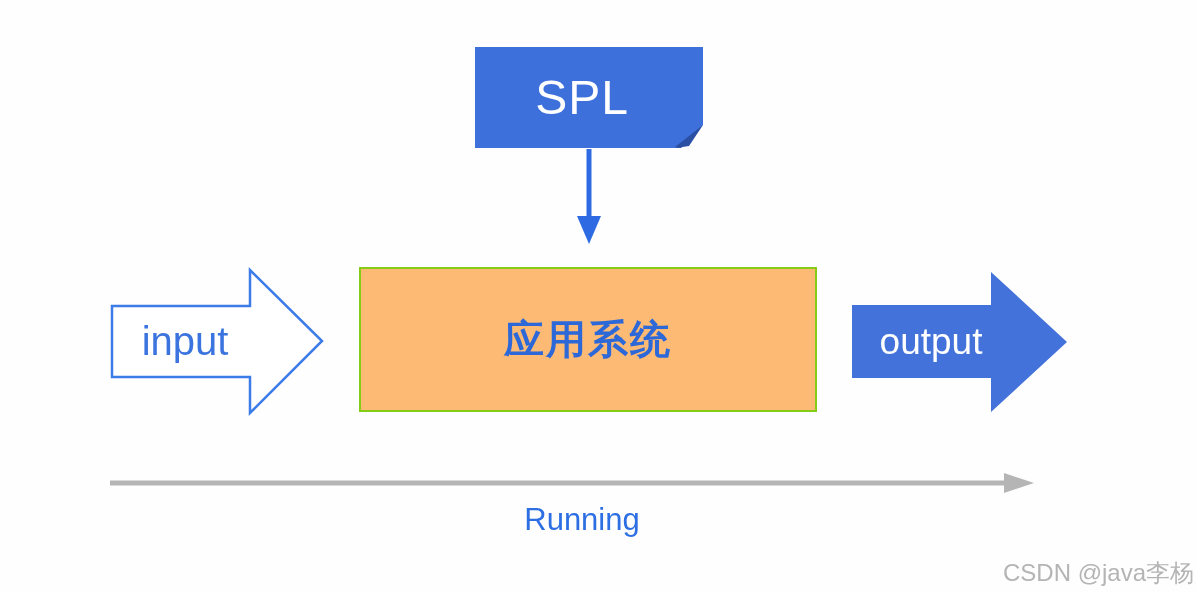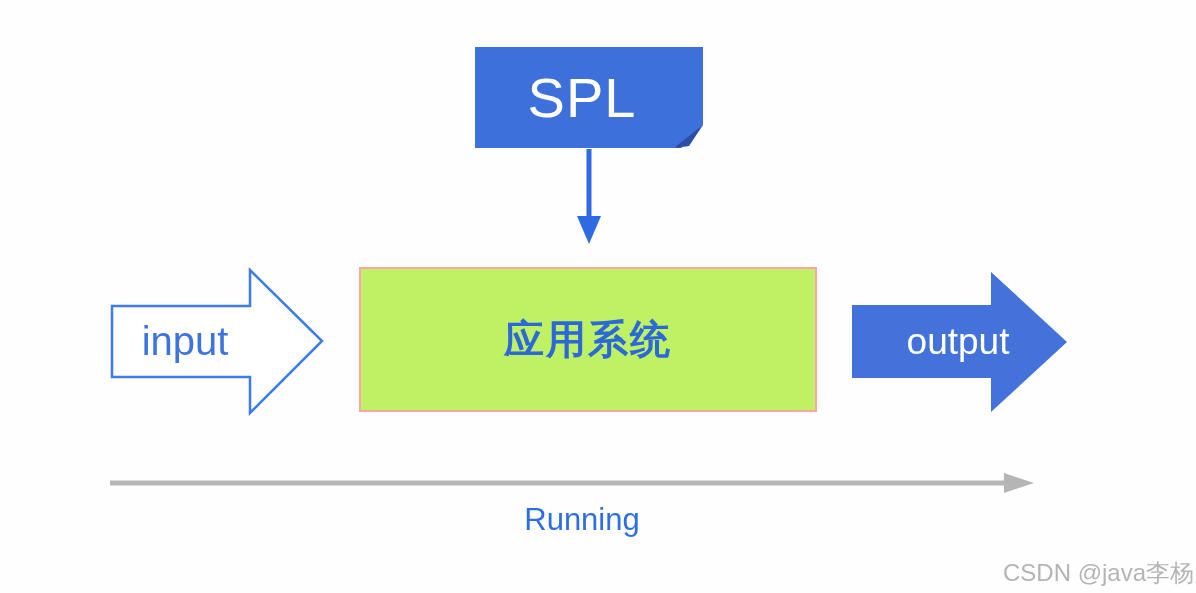--- a/index.html
+++ b/index.html
@@ -21,33 +21,33 @@
   .spl-node {
     left: 475px; top: 47px;
     width: 228px; height: 101px;
   }
   .spl-node svg { position: absolute; left: 0; top: 0; }
   .spl-label {
     position: absolute; left: 0; top: 0;
     width: 214px; height: 101px;
     display: flex; align-items: center; justify-content: center;
     color: #ffffff;
-    font-size: 56px;
+    font-size: 48px;
     letter-spacing: 1px;
   }
 
   
   .spl-arrow { left: 572px; top: 148px; }
 
   
   .app-box {
     left: 359px; top: 267px;
     width: 454px; height: 141px;
-    background: #bef264;
-    border: 2px solid #fca5a5;
+    background: #fdba74;
+    border: 2px solid #84cc16;
     display: flex; align-items: center; justify-content: center;
   }
   .app-label {
     color: #2d68d9;
     font-size: 40px;
     font-weight: bold;
     letter-spacing: 2px;
   }
 
   
@@ -63,21 +63,20 @@
 
   
   .output-arrow { left: 852px; top: 271px; width: 216px; height: 142px; }
   .output-arrow svg { position: absolute; left: 0; top: 0; }
   .output-label {
     position: absolute; left: 0; top: 0;
     width: 158px; height: 142px;
     display: flex; align-items: center; justify-content: center;
     color: #ffffff;
     font-size: 37px;
-    margin-left: 27px;
   }
 
   
   .running-arrow { left: 108px; top: 469px; }
   .running-label {
     left: 357px; top: 502px;
     width: 450px;
     text-align: center;
     color: #2d6fe3;
     font-size: 31px;

